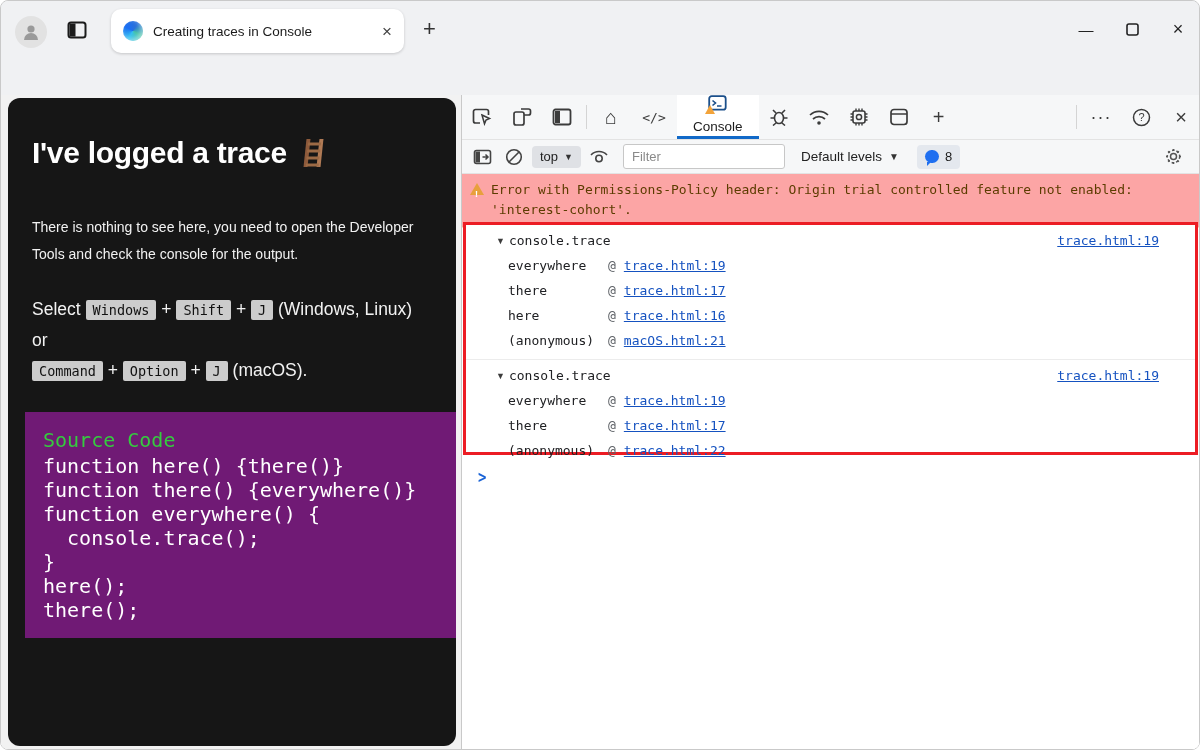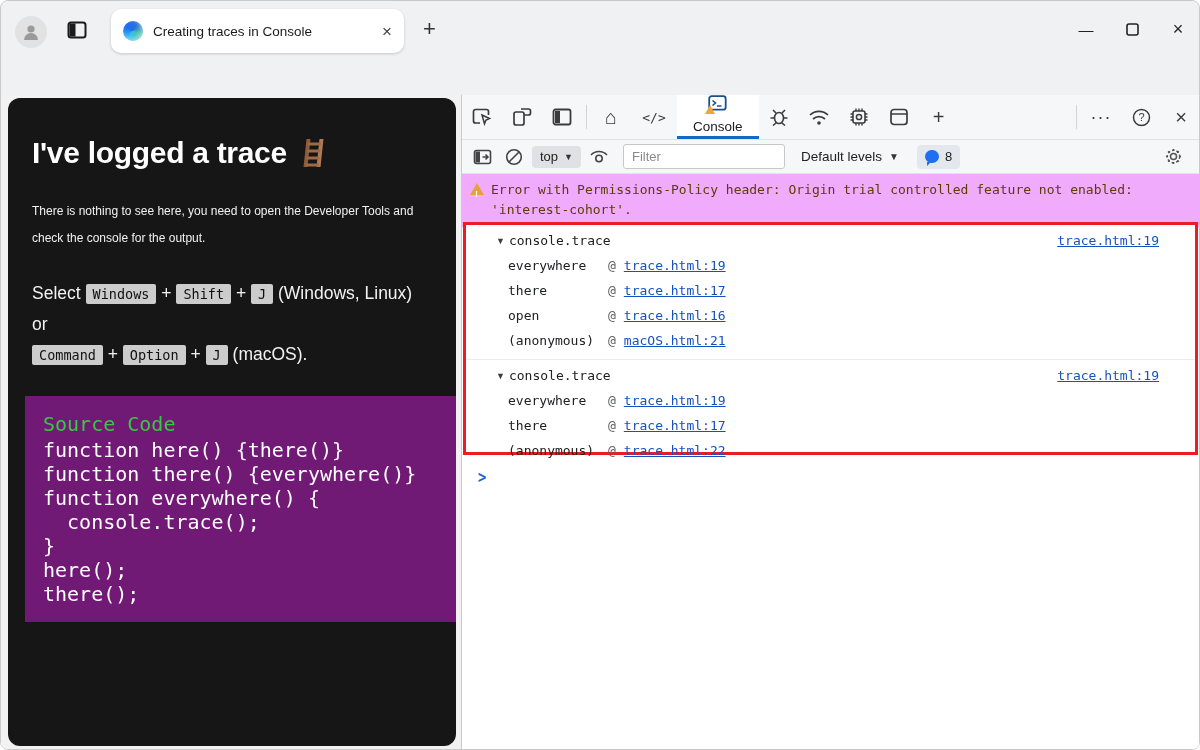--- a/index.html
+++ b/index.html
@@ -26,21 +26,21 @@
   .url-right { display:flex; align-items:center; gap:22px; margin-right:2px; }
   .chrome-right2 { position:absolute; top:62px; display:flex; gap:34px; }
 
   svg.ic { display:block; }
 
   
   .content { position:absolute; left:0; top:94px; width:1200px; height:656px; background:#fff; }
   .page-bg { position:absolute; left:0; top:0; width:460px; height:656px; background:#f2f2f2;padding-left:9px; }
   .page-card { position:absolute; left:7px; top:3px; width:448px; height:648px; background:#161616; border-radius:12px; padding:20px 24px; color:#fff; overflow:hidden; }
   .page-h1 { font-size:30px; font-weight:700; letter-spacing:-.3px; display:flex; align-items:center; gap:12px; margin-top:18px; }
-  .page-p { margin-top:28px; font-size:12px; line-height:27px; color:#f2f2f2; max-width:410px; }
+  .page-p { margin-top:44px; font-size:14px; line-height:27px; color:#f2f2f2; max-width:410px; }
   .page-shortcut { margin-top:26px; font-size:17.5px; line-height:30px; color:#f2f2f2; max-width:420px; }
   kbd { background:#ccc; color:#111; font-family:"DejaVu Sans Mono", monospace; font-size:13.5px; padding:2px 7px; border-radius:2px; white-space:nowrap; }
   .code-block { margin-top:26px; margin-left:-7px; width:489px; background:#701a75; padding:16px 18px; font-family:"DejaVu Sans Mono", monospace; font-size:20px; line-height:24px; color:#fff; }
   .code-title { color:#35cb3f; margin-bottom:2px; }
   .code-pre { white-space:pre; }
 
   
   .devtools { position:absolute; left:460px; top:0; width:740px; height:656px; background:#fff; border-left:1px solid #c9c9c9; }
   .dt-tabbar { position:absolute; left:0; top:0; width:739px; height:45px; background:#f6f7f8; border-bottom:1px solid #e3e3e3; display:flex; align-items:center; }
   .dt-ico { width:40px; height:44px; display:flex; align-items:center; justify-content:center; color:#3b3b3b; }
@@ -56,21 +56,21 @@
   .dd-caret { font-size:9px; color:#333; }
   .filter-input { width:162px; height:25px; border:1px solid #c7c7c7; border-radius:3px; font-size:13px; padding:0 8px; color:#333; font-family:"Liberation Sans",sans-serif; margin-left:6px; }
   .filter-input::placeholder { color:#8a8a8a; }
   .levels-dd { display:flex; align-items:center; gap:7px; font-size:13.5px; color:#222; margin-left:12px; }
   .msg-badge { margin-left:14px; background:#e4e8ee; border-radius:4px; height:24px; display:flex; align-items:center; gap:6px; padding:0 8px; font-size:13px; color:#1b1b1b; }
   .bubble { width:14px; height:13px; background:#1f6ff0; border-radius:7px; position:relative; }
   .bubble::after { content:""; position:absolute; left:2px; bottom:-3px; border-left:4px solid #1f6ff0; border-bottom:4px solid transparent; }
   .gear-wrap { margin-left:auto; margin-right:8px; }
 
   .console-body { position:absolute; left:0; top:79px; width:739px; height:577px; background:#fff; font-family:"DejaVu Sans Mono", monospace; font-size:13px; color:#202124; }
-  .warn-bar { background:#f0abfc; border-bottom:1px solid #f0ebc9; padding:6px 10px 7px 8px; display:flex; gap:7px; line-height:20px; color:#5c3c00; }
+  .warn-bar { background:#fca5a5; border-bottom:1px solid #f0ebc9; padding:6px 10px 7px 8px; display:flex; gap:7px; line-height:20px; color:#5c3c00; }
   .warn-tri { flex:0 0 auto; margin-top:3px; width:0; height:0; border-left:7px solid transparent; border-right:7px solid transparent; border-bottom:12px solid #e8a03c; position:relative; }
   .warn-tri::after { content:"!"; position:absolute; left:-2px; top:1px; font-size:9px; font-weight:700; color:#fff; font-family:"Liberation Sans",sans-serif; }
   .warn-text { white-space:pre-wrap; }
 
   .red-box { position:absolute; left:1px; top:48px; width:735px; height:233px; border:3px solid #ec1c24; background:#fff; }
   .trace-group { padding:3px 10px 6px 10px; }
   .trace-group + .trace-group { border-top:1px solid #ececec; }
   .trace-header { display:flex; align-items:center; height:25px; }
   .tri { color:#3c3c3c; font-size:9px; margin:0 4px 0 20px; font-family:"Liberation Sans",sans-serif; }
   .frame-row { display:flex; align-items:center; height:25px; padding-left:32px; }
@@ -344,21 +344,21 @@
                   <span class="fn-name">everywhere</span>
                   <span class="at-sym">@</span>
                   <span class="src-link">trace.html:19</span>
                 </div>
                 <div class="frame-row">
                   <span class="fn-name">there</span>
                   <span class="at-sym">@</span>
                   <span class="src-link">trace.html:17</span>
                 </div>
                 <div class="frame-row">
-                  <span class="fn-name">open</span>
+                  <span class="fn-name">here</span>
                   <span class="at-sym">@</span>
                   <span class="src-link">trace.html:16</span>
                 </div>
                 <div class="frame-row">
                   <span class="fn-name">(anonymous)</span>
                   <span class="at-sym">@</span>
                   <span class="src-link">macOS.html:21</span>
                 </div>
               </div>
               <div class="trace-group">

